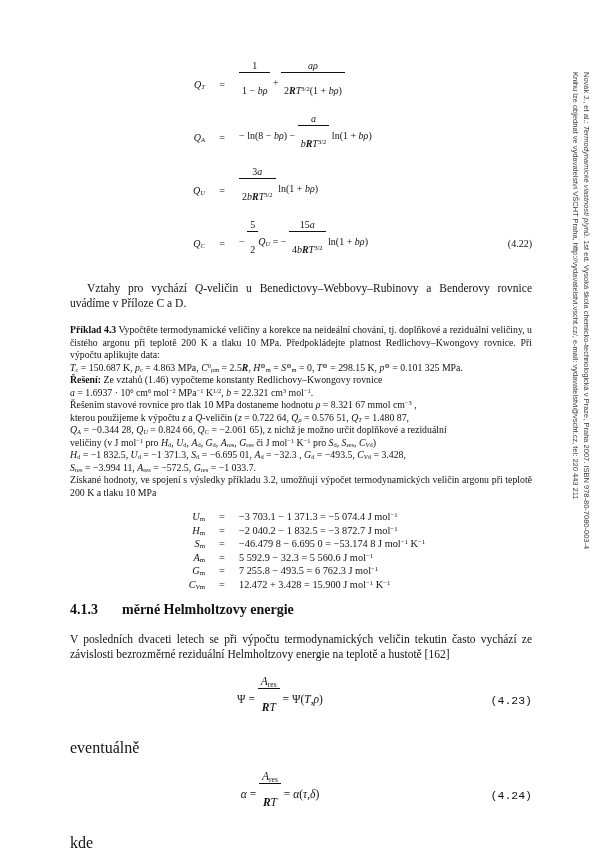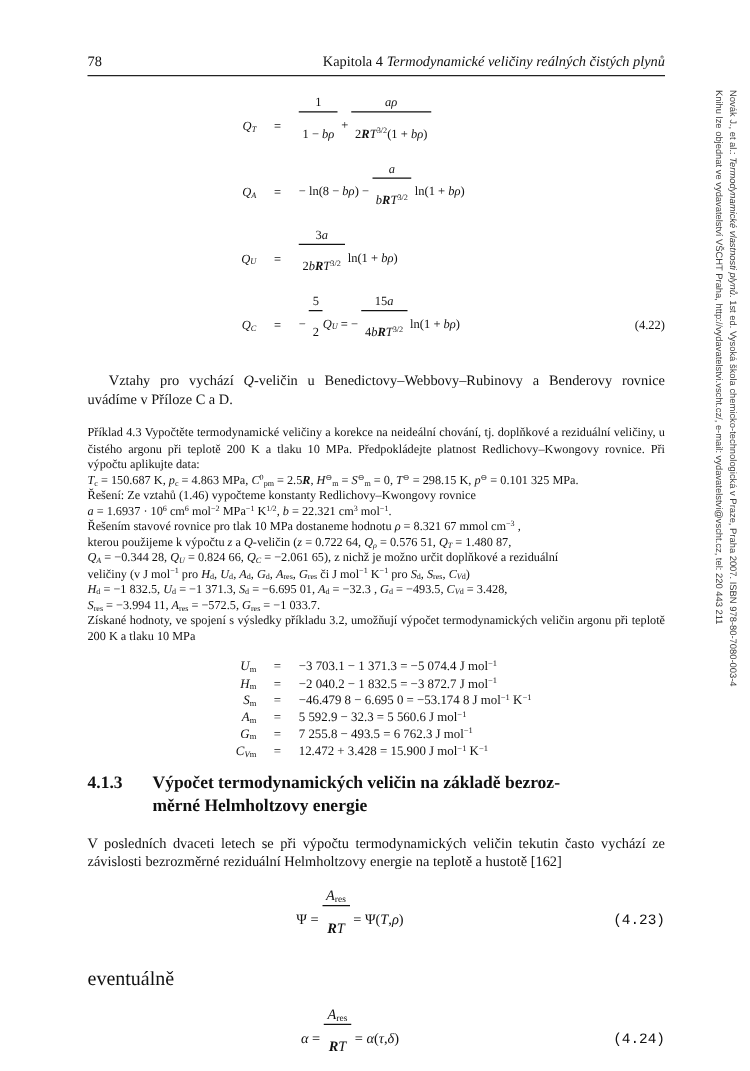--- a/index.html
+++ b/index.html
@@ -6,21 +6,21 @@
   body{width:600px;height:857px;background:#ffffff;color:#111;
        font-family:"Liberation Serif","DejaVu Serif",serif;
        position:relative;overflow:hidden;}
   .page{position:absolute;left:70px;top:44px;width:462px;}
   
   .hdr{display:flex;justify-content:space-between;align-items:baseline;
        font-size:11.5px;border-bottom:1px solid #222;padding-bottom:4px;}
   .hdr .chap-it{font-style:italic;}
   
   .it{font-style:italic;}
-  .bd{font-weight:normal;}
+  .bd{font-weight:bold;}
   .bi{font-weight:bold;font-style:italic;}
   .sp{font-size:0.66em;vertical-align:0.5em;line-height:0;}
   .sb{font-size:0.66em;vertical-align:-0.22em;line-height:0;}
   .frac{display:inline-block;text-align:center;vertical-align:middle;line-height:1.15;}
   .frac .num{display:block;padding:0 3px;}
   .frac .den{display:block;border-top:1px solid #111;padding:12px 3px;}
   
   .eqblock{margin:16px 0 14px 0;font-size:10px;}
   .eqrow{display:flex;align-items:center;margin:5px 0;}
   .eq-lhs{width:135px;display:flex;justify-content:flex-end;}
@@ -49,24 +49,20 @@
   .sidebar{position:absolute;left:592px;top:72px;width:545px;
            transform:rotate(90deg);transform-origin:0 0;
            font-size:7.5px;line-height:11px;color:#3a3a3a;
            font-family:"Liberation Sans","DejaVu Sans",sans-serif;white-space:nowrap;}
 </style>
 </head>
 <body>
 
 <div class="page">
 
-  <div class="hdr">
-    <span>78</span>
-    <span><span>Kapitola 4 </span><span class="chap-it">Termodynamické veličiny reálných čistých plynů</span></span>
-  </div>
 
   <div class="eqblock">
     <div class="eqrow">
       <span class="eq-lhs">
           <span class="it">Q<span class="sb it">T</span></span>
         </span>
       <span class="eq-sign">=</span>
       <span class="eq-rhs"><span class="frac"><span class="num"><span>1</span></span><span class="den"><span>1 − </span><span class="it">bρ</span></span></span><span> + </span><span class="frac"><span class="num"><span class="it">aρ</span></span><span class="den"><span>2</span><span class="bi">R</span><span class="it">T<span class="sp rm" style="font-style: normal;">3/2</span></span><span>(1 + </span><span class="it">bρ</span><span>)</span></span></span></span>
     </div>
     <div class="eqrow">
@@ -150,21 +146,20 @@
           <span class="it">C<span class="sb it">V</span><span class="sb" style="font-style: normal;">m</span></span>
         </span>
       <span class="eq-sign">=</span>
       <span class="eq-rhs"><span>12.472 + 3.428 = 15.900 J mol<span class="sp rm" style="font-style: normal;">−1</span></span><span> K<span class="sp rm" style="font-style: normal;">−1</span></span></span>
     </div>
   </div>
 
   <div class="sechead">
     <span class="num">4.1.3</span>
     <span>
-      <span class="t1" style="display:block;">Výpočet termodynamických veličin na základě bezroz-</span>
       <span style="display:block;">měrné Helmholtzovy energie</span>
     </span>
   </div>
 
   <div class="para" style="margin-top:13px;">V posledních dvaceti letech se při výpočtu termodynamických veličin tekutin často vychází ze závislosti bezrozměrné reziduální Helmholtzovy energie na teplotě a hustotě [162]</div>
 
   <div class="ceq">
     <span class="ceq-body"><span>Ψ = </span><span class="frac"><span class="num"><span class="it">A<span class="sb" style="font-style: normal;">res</span></span></span><span class="den"><span class="bi">R</span><span class="it">T</span></span></span><span> = Ψ(</span><span class="it">T</span><span>,</span><span class="it">ρ</span><span>)</span></span>
     <span class="ceq-num">(4.23)</span>
   </div>

